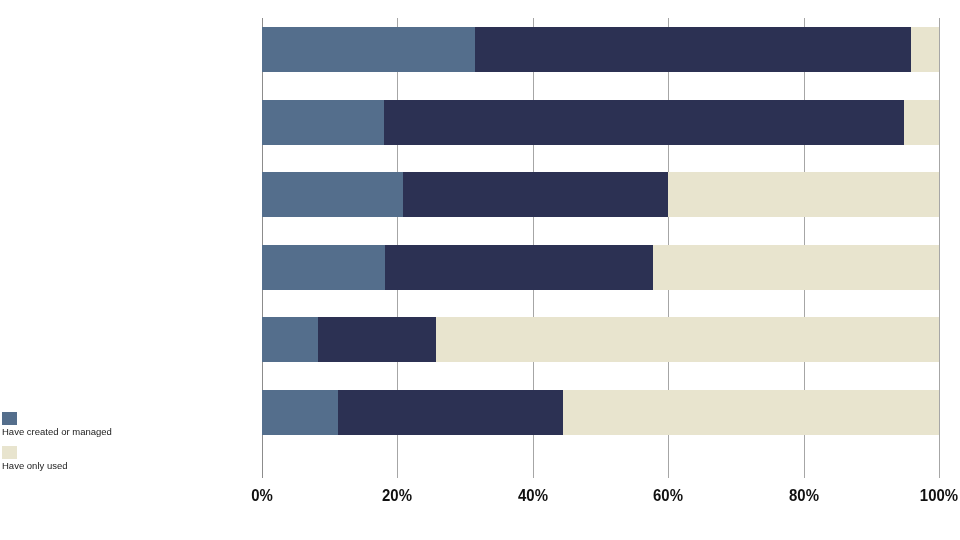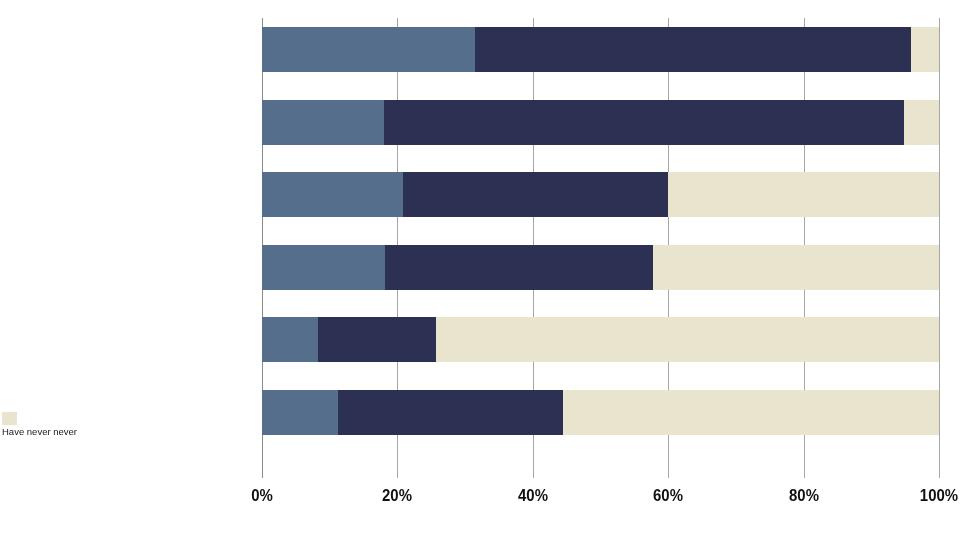--- a/index.html
+++ b/index.html
@@ -176,18 +176,22 @@
       <div class="xtick" style="left: 0px;">0%</div>
       <div class="xtick" style="left: 135.4px;">20%</div>
       <div class="xtick" style="left: 270.8px;">40%</div>
       <div class="xtick" style="left: 406.2px;">60%</div>
       <div class="xtick" style="left: 541.6px;">80%</div>
       <div class="xtick" style="left: 677px;">100%</div>
     </div>
 
   <div class="legend">
       <div class="legend-item">
+        <span class="legend-swatch" style="background: rgb(84, 110, 140);"></span>
+        <span class="legend-label">Have created or managed</span>
+      </div>
+      <div class="legend-item">
         <span class="legend-swatch" style="background: rgb(232, 228, 206);"></span>
-        <span class="legend-label">Have never never</span>
+        <span class="legend-label">Have only used</span>
       </div>
     </div>
 
 </div>
 
 </body></html>

